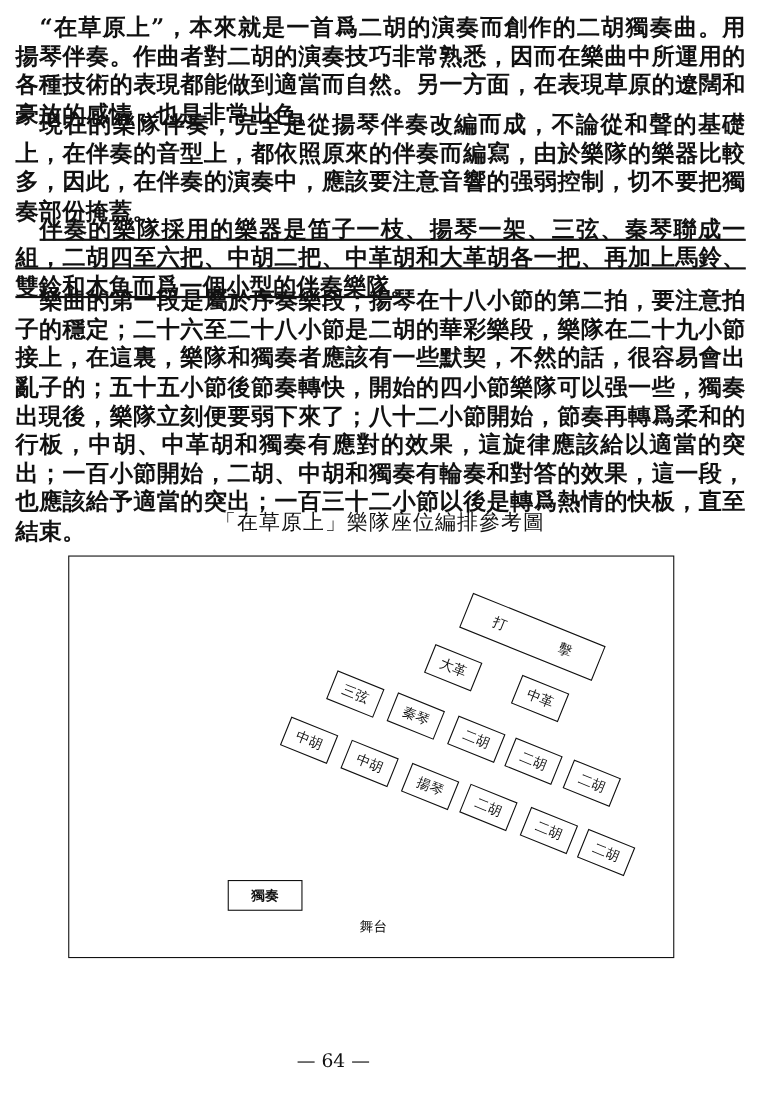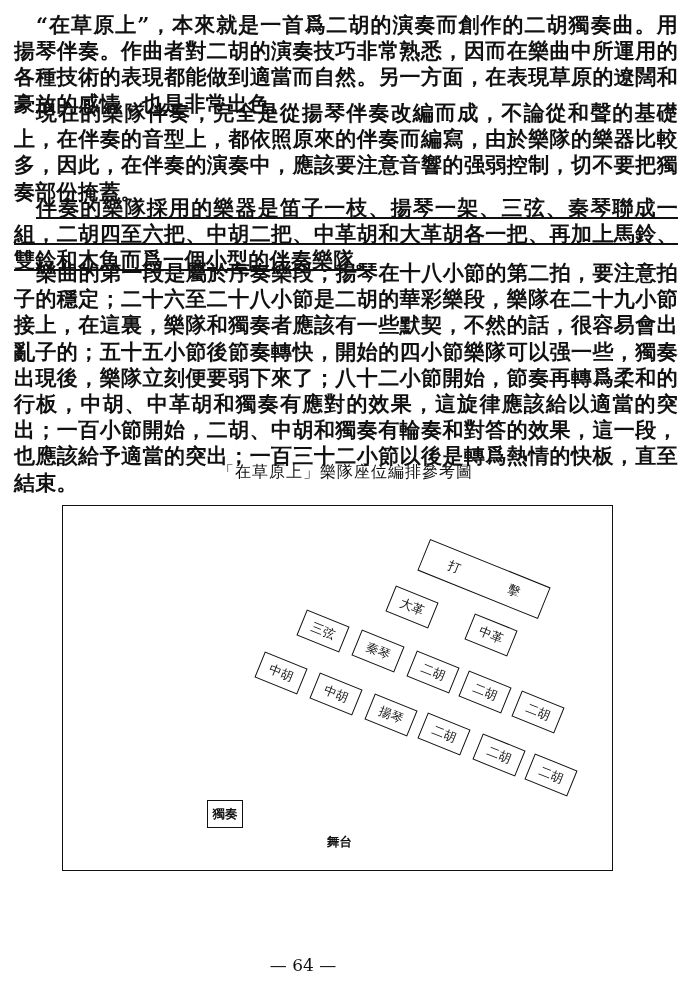--- a/index.html
+++ b/index.html
@@ -1,28 +1,28 @@
 <!DOCTYPE html>
 <html><head>
 <meta charset="utf-8">
 <style>
   html, body { margin:0; padding:0; background:#fff; }
   body { width:691px; height:995px; position:relative; overflow:hidden; color:#111;
          font-family:"DejaVu Serif","Liberation Serif",serif; }
   .para { position:absolute; left:14px; width:664px; font-size:21px; line-height:26.2px;
           text-indent:22px; text-align:justify; letter-spacing:0.3px; font-weight:bold; }
   .fig-title { position:absolute; left:0; width:691px; top:462px; text-align:center;
-               font-family:"DejaVu Sans","Liberation Sans",sans-serif; font-size:16px; letter-spacing:1px; }
+               font-family:"DejaVu Sans","Liberation Sans",sans-serif; font-size:19px; letter-spacing:1px; }
   .stage { position:absolute; left:62px; top:505px; width:549px; height:364px; border:1.6px solid #111; }
   .seat { position:absolute; border:1.6px solid #111; background:#fff; display:flex; align-items:center;
           justify-content:center; font-size:12.5px; font-family:"DejaVu Sans","Liberation Sans",sans-serif;
           transform-origin:center center; box-sizing:border-box; }
   .seat span { display:block; }
   .drum { justify-content:space-around; }
-  .stage-label { position:absolute; font-size:12.5px; font-family:"DejaVu Sans","Liberation Sans",sans-serif; font-weight:bold; }
+  .stage-label { position:absolute; font-size:12.5px; font-family:"DejaVu Sans","Liberation Sans",sans-serif; font-weight:normal; }
   .page-num { position:absolute; left:0; width:606px; top:955px; text-align:center; font-size:17px;
               font-family:"DejaVu Serif","Liberation Serif",serif; }
 </style>
 </head>
 <body>
 
 <div class="para" style="top:12px;">“在草原上”，本來就是一首爲二胡的演奏而創作的二胡獨奏曲。用揚琴伴奏。作曲者對二胡的演奏技巧非常熟悉，因而在樂曲中所運用的各種技術的表現都能做到適當而自然。另一方面，在表現草原的遼闊和豪放的感情，也是非常出色。</div>
 <div class="para" style="top:100px;">現在的樂隊伴奏，完全是從揚琴伴奏改編而成，不論從和聲的基礎上，在伴奏的音型上，都依照原來的伴奏而編寫，由於樂隊的樂器比較多，因此，在伴奏的演奏中，應該要注意音響的强弱控制，切不要把獨奏部份掩蓋。</div>
 <div class="para" style="top:195px;text-decoration:underline;">伴奏的樂隊採用的樂器是笛子一枝、揚琴一架、三弦、秦琴聯成一組，二胡四至六把、中胡二把、中革胡和大革胡各一把、再加上馬鈴、雙鈴和木魚而爲一個小型的伴奏樂隊。</div>
 <div class="para" style="top:260px;">樂曲的第一段是屬於序奏樂段；揚琴在十八小節的第二拍，要注意拍子的穩定；二十六至二十八小節是二胡的華彩樂段，樂隊在二十九小節接上，在這裏，樂隊和獨奏者應該有一些默契，不然的話，很容易會出亂子的；五十五小節後節奏轉快，開始的四小節樂隊可以强一些，獨奏出現後，樂隊立刻便要弱下來了；八十二小節開始，節奏再轉爲柔和的行板，中胡、中革胡和獨奏有應對的效果，這旋律應該給以適當的突出；一百小節開始，二胡、中胡和獨奏有輪奏和對答的效果，這一段，也應該給予適當的突出；一百三十二小節以後是轉爲熱情的快板，直至結束。</div>
@@ -67,19 +67,19 @@
   </div>
   <div class="seat" style="left:358px; top:214px; width:46px; height:28px; transform:rotate(22deg);">
     <span>二胡</span>
   </div>
   <div class="seat" style="left:413px; top:235px; width:46px; height:28px; transform:rotate(22deg);">
     <span>二胡</span>
   </div>
   <div class="seat" style="left:465px; top:255px; width:46px; height:28px; transform:rotate(22deg);">
     <span>二胡</span>
   </div>
-  <div class="seat" style="left:144px; top:294px; width:36px; height:28px; font-weight:bold;">
+  <div class="seat" style="left:144px; top:294px; width:68px; height:28px; font-weight:bold;">
     <span>獨奏</span>
   </div>
   <div class="stage-label" style="left:264px; top:328px;">舞台</div>
 </div>
 
 <div class="page-num">— 64 —</div>
 
 </body></html>

